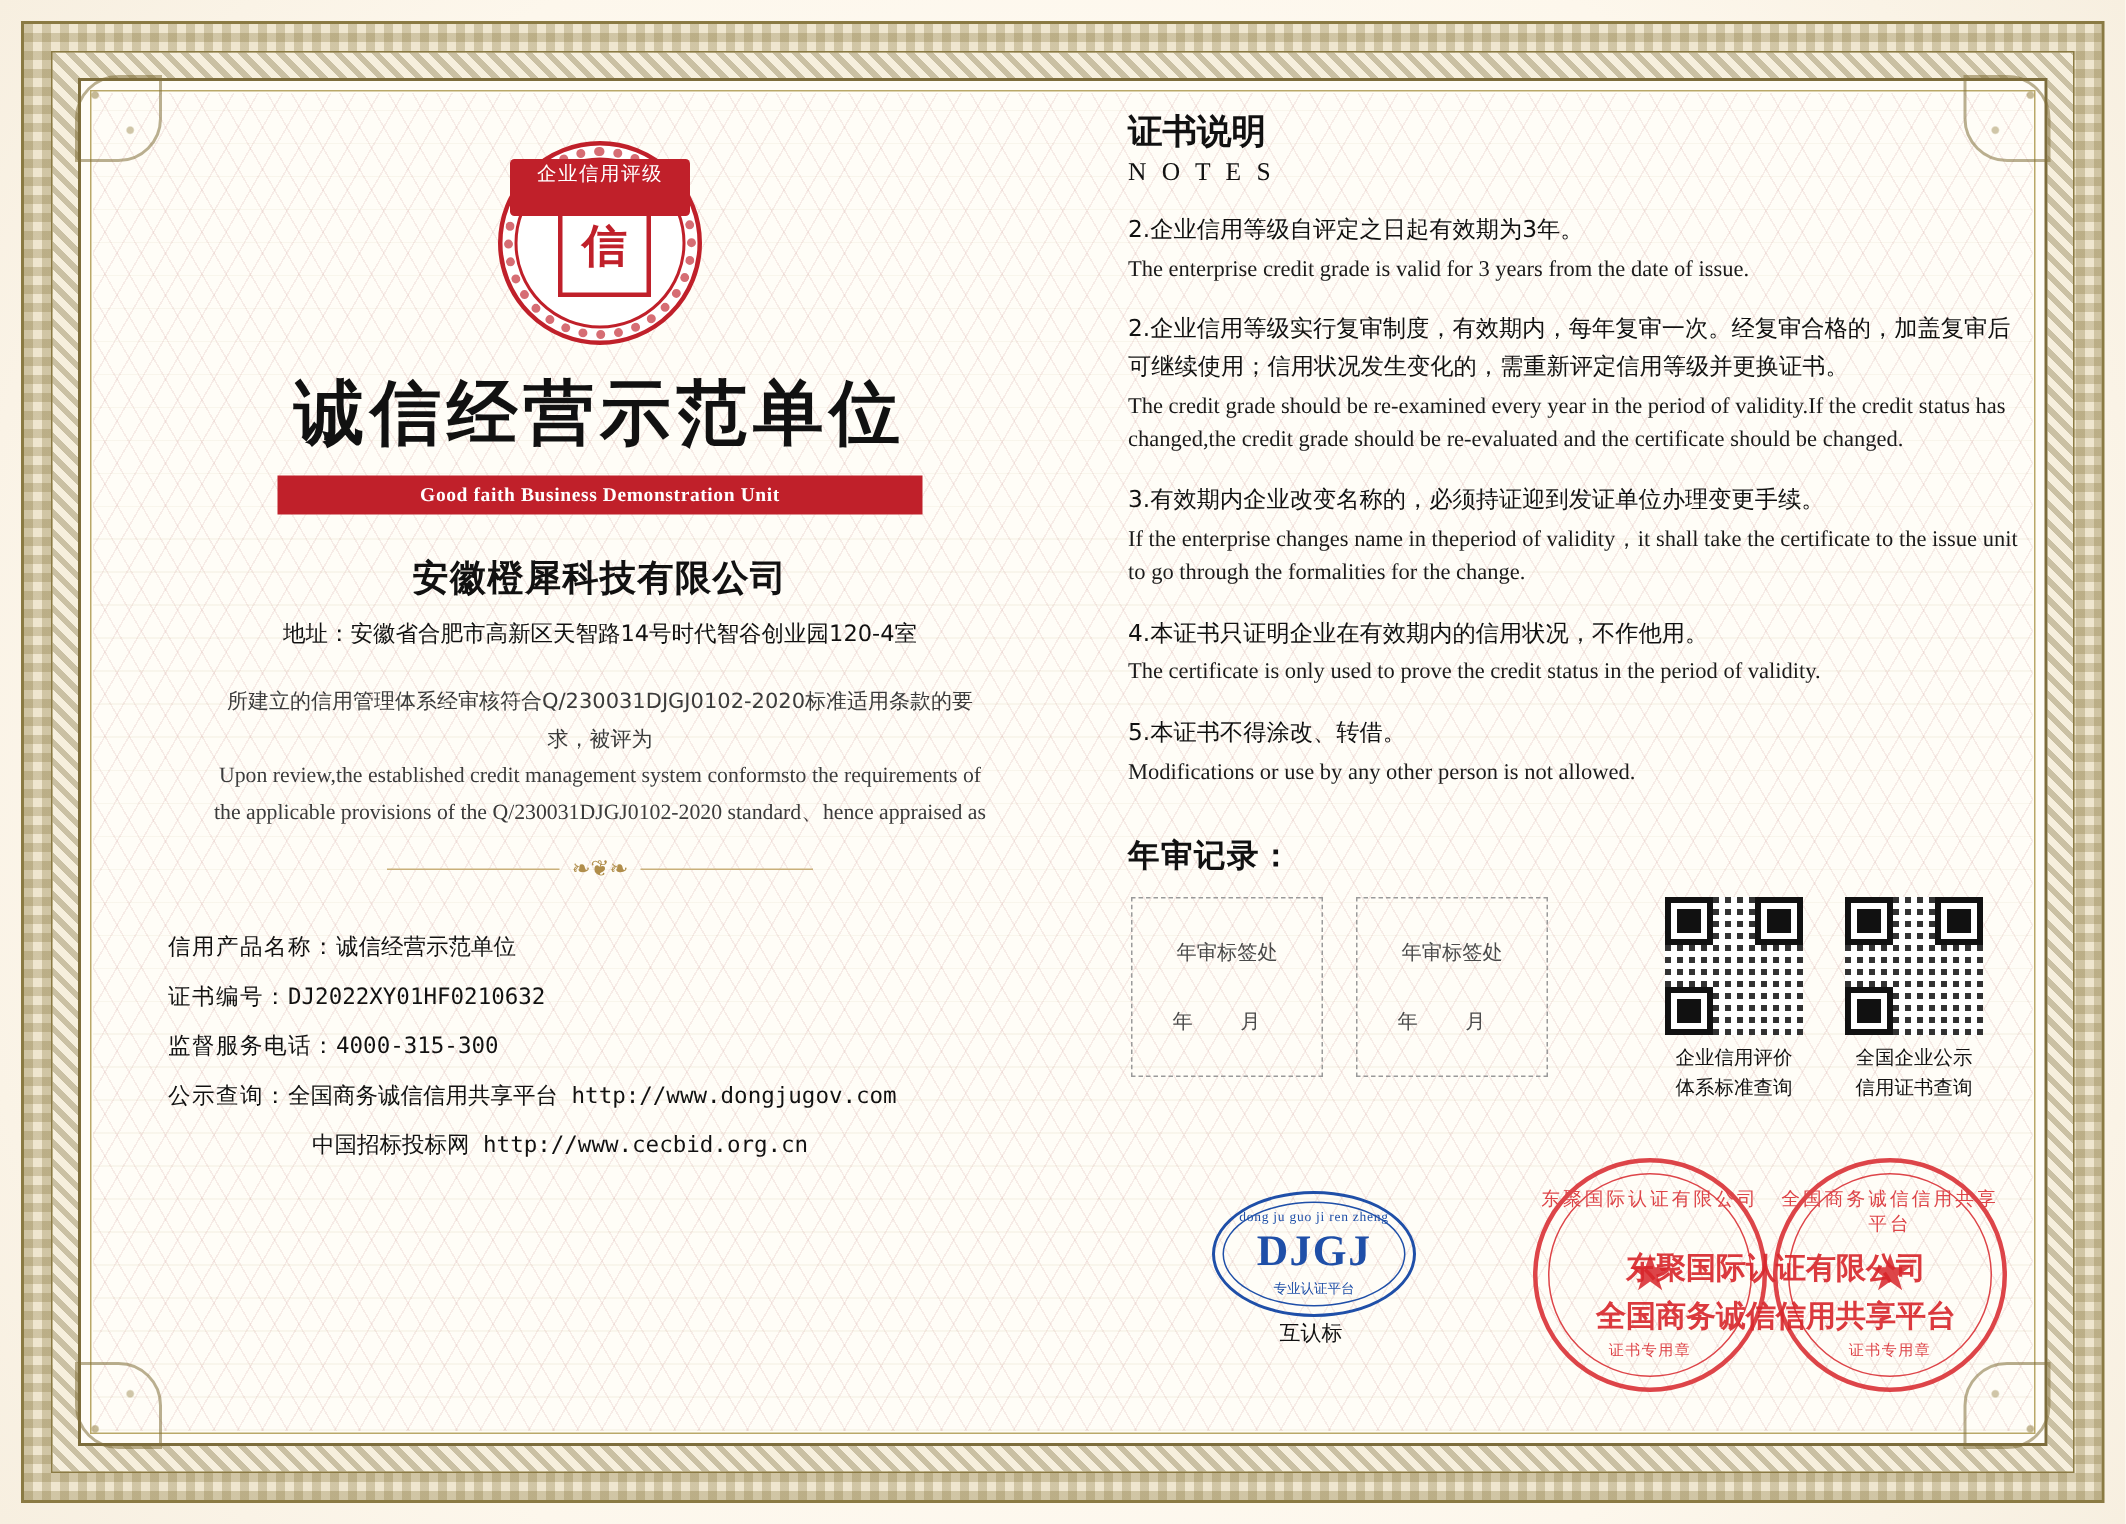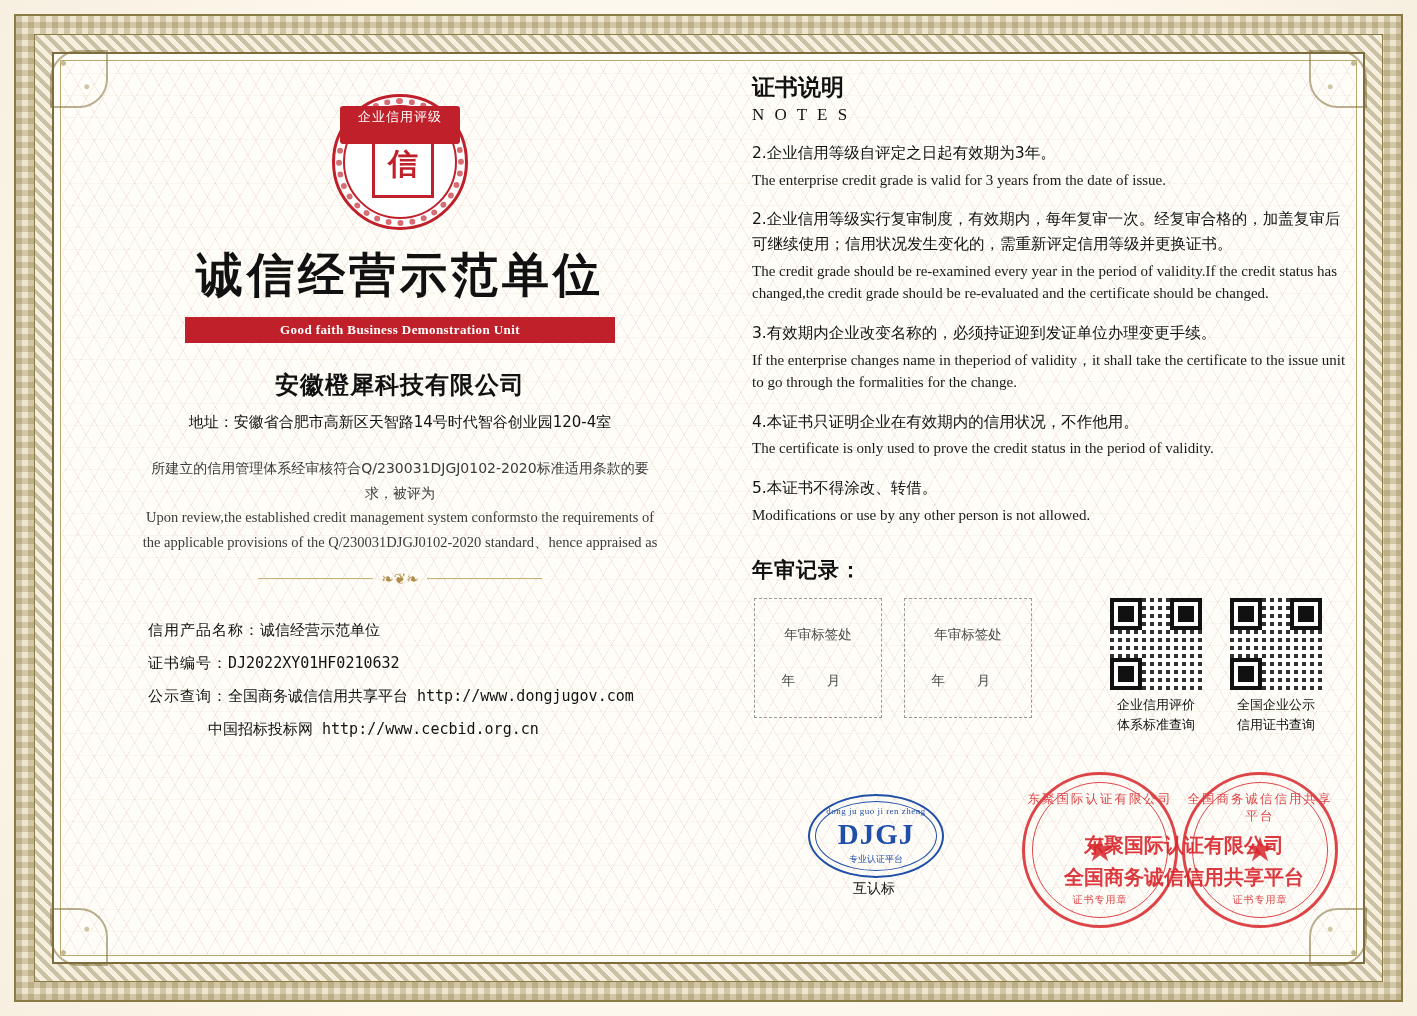--- a/index.html
+++ b/index.html
@@ -136,21 +136,21 @@
     color:#b08d4a;font-size:15px;
   }
   .divider:before,.divider:after{
     content:"";flex:1;height:1px;background:#c9b07a;margin:0 8px;
   }
   .fields{
     margin:26px 0 0 32px;text-align:left;
     font-family:"DejaVu Sans Mono", monospace;
     font-size:15px;color:#111;line-height:2.2;
   }
-  .fields .row span.k{letter-spacing:1px;margin-left:36px;}
+  .fields .row span.k{letter-spacing:1px;}
   .fields .sub{margin-left:96px;}
 
   
   .right{
     position:absolute;left:690px;top:10px;width:600px;
   }
   .notes-title{
     font-family:"DejaVu Sans", sans-serif;
     font-size:23px;font-weight:bold;color:#111;
   }
@@ -299,20 +299,23 @@
       <div class="divider">❧❦❧</div>
 
       <div class="fields">
         <div class="row">
           <span class="k">信用产品名称：</span><span>诚信经营示范单位</span>
         </div>
         <div class="row">
           <span class="k">证书编号：</span><span>DJ2022XY01HF0210632</span>
         </div>
         <div class="row">
+          <span class="k">监督服务电话：</span><span>4000-315-300</span>
+        </div>
+        <div class="row">
           <span class="k">公示查询：</span><span>全国商务诚信信用共享平台   http://www.dongjugov.com</span>
         </div>
         <div class="row sub">中国招标投标网  http://www.cecbid.org.cn</div>
       </div>
     </div>
 
     <div class="right">
       <div class="notes-title">证书说明</div>
       <div class="notes-title-en">N O T E S</div>
 

